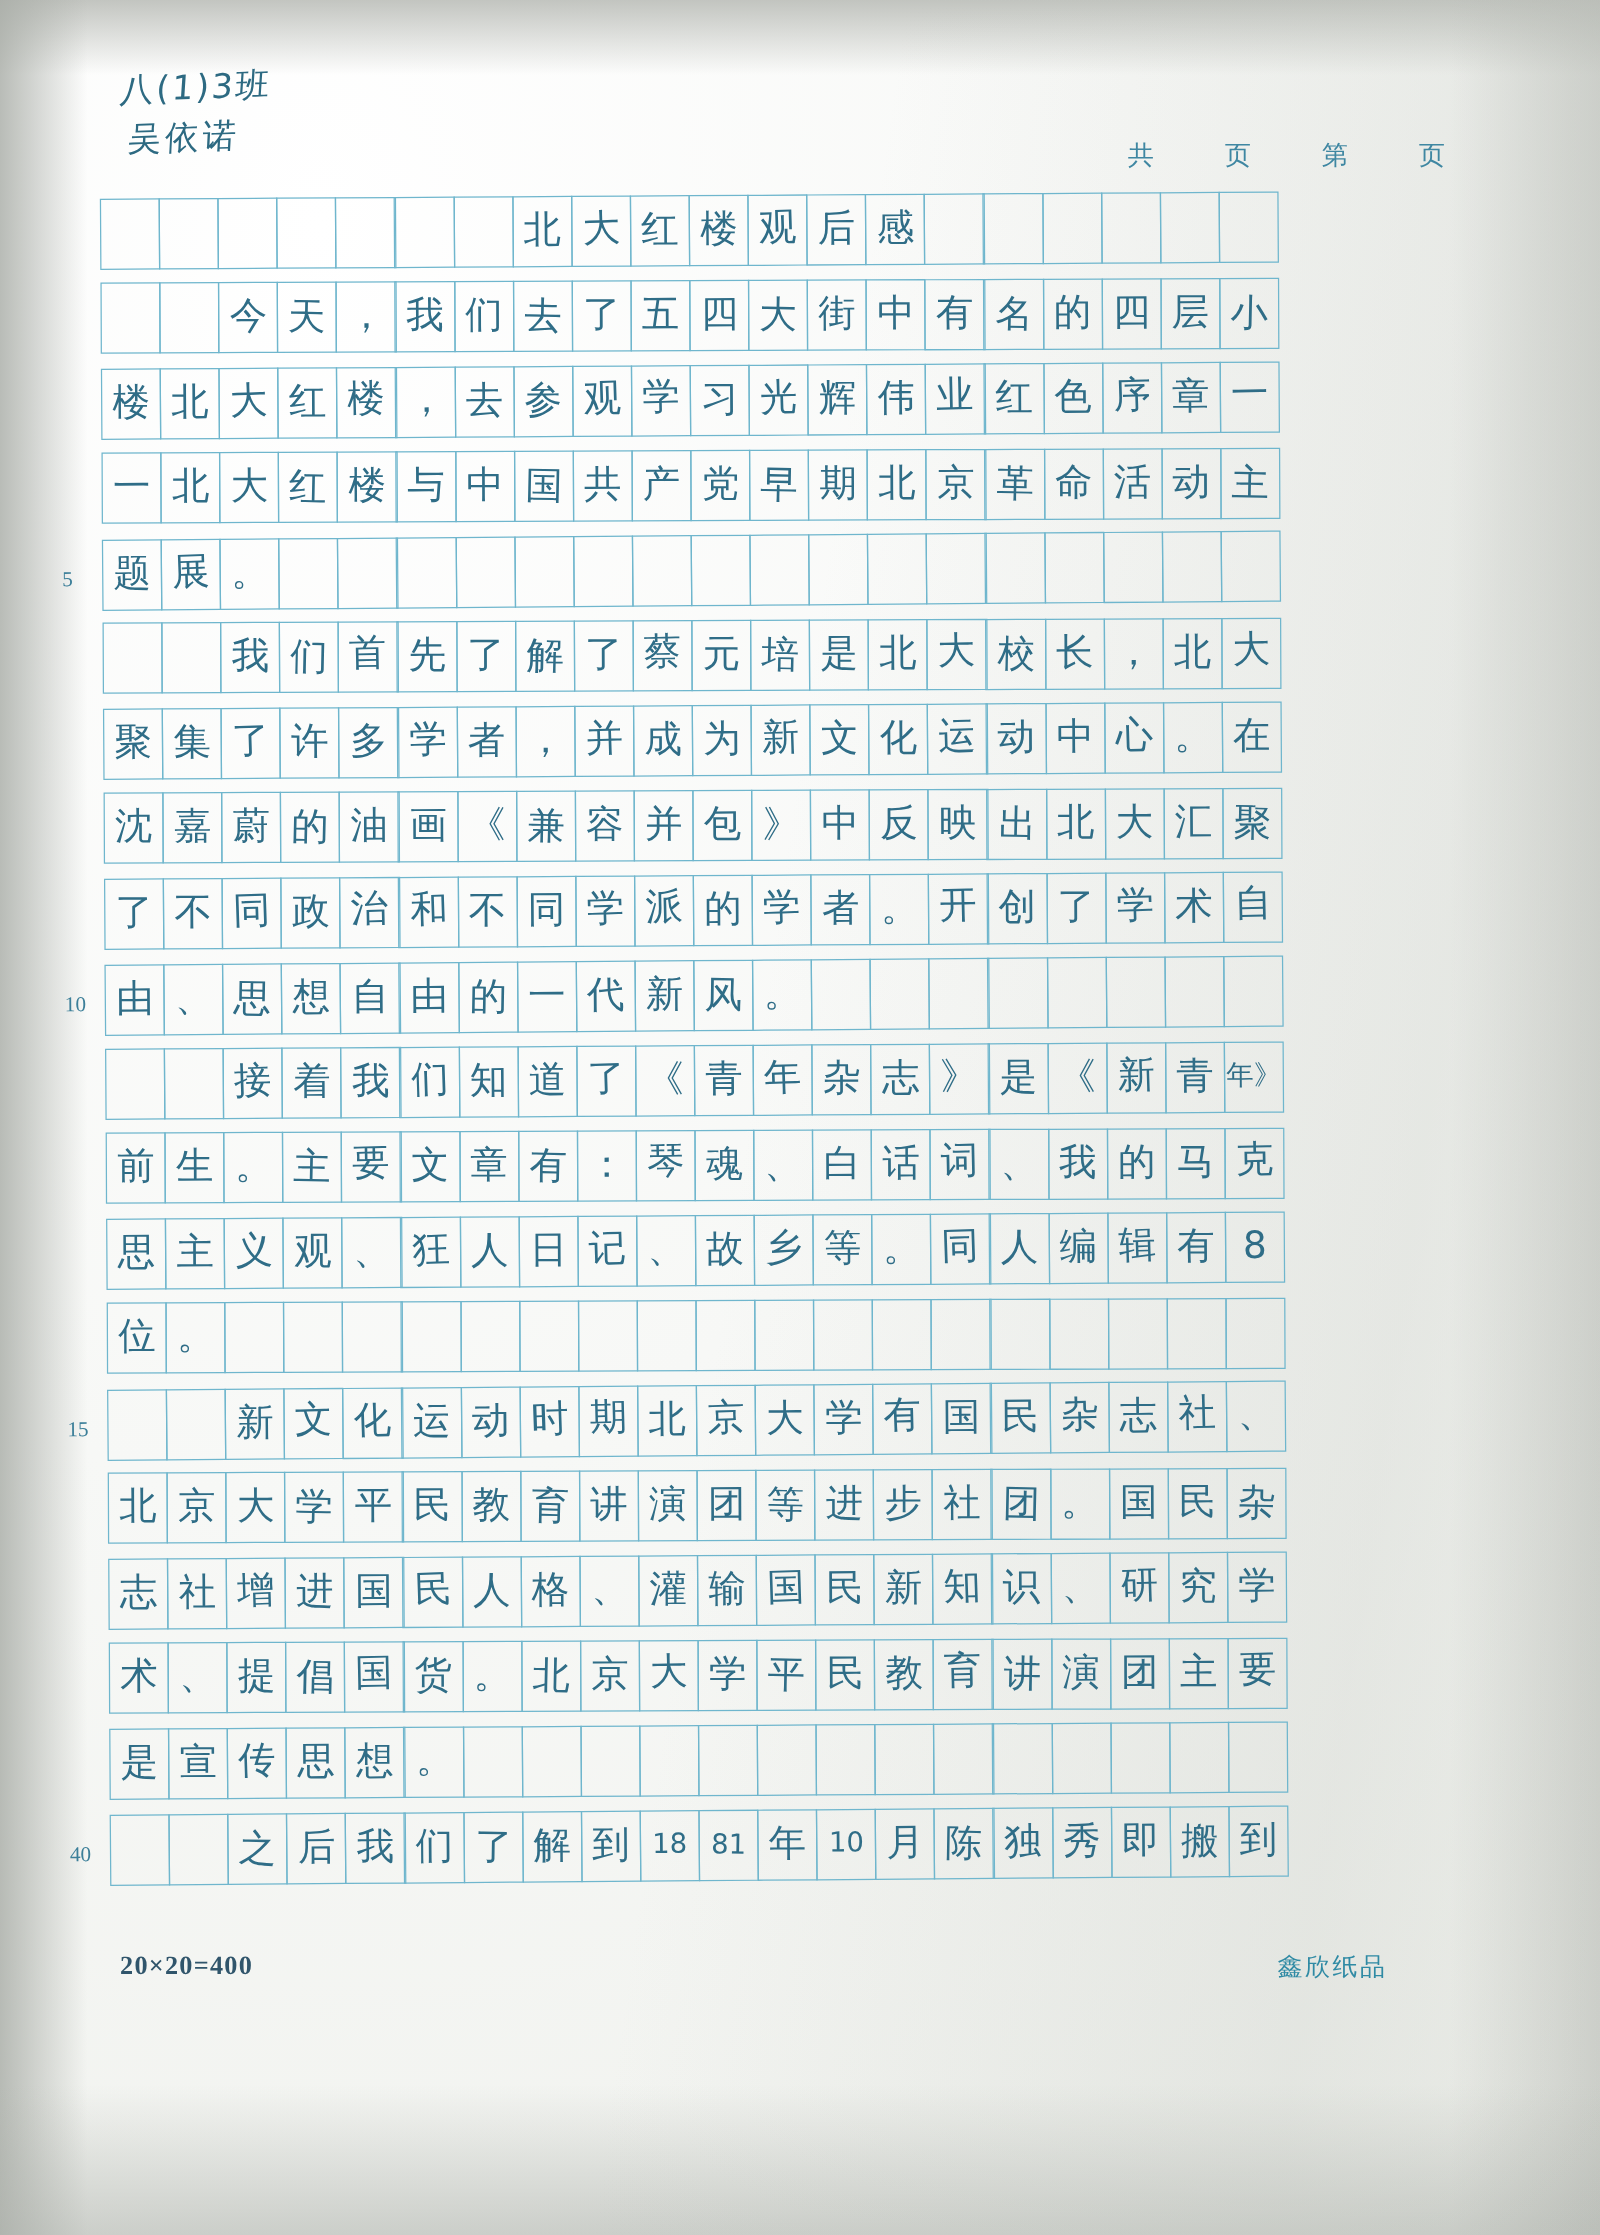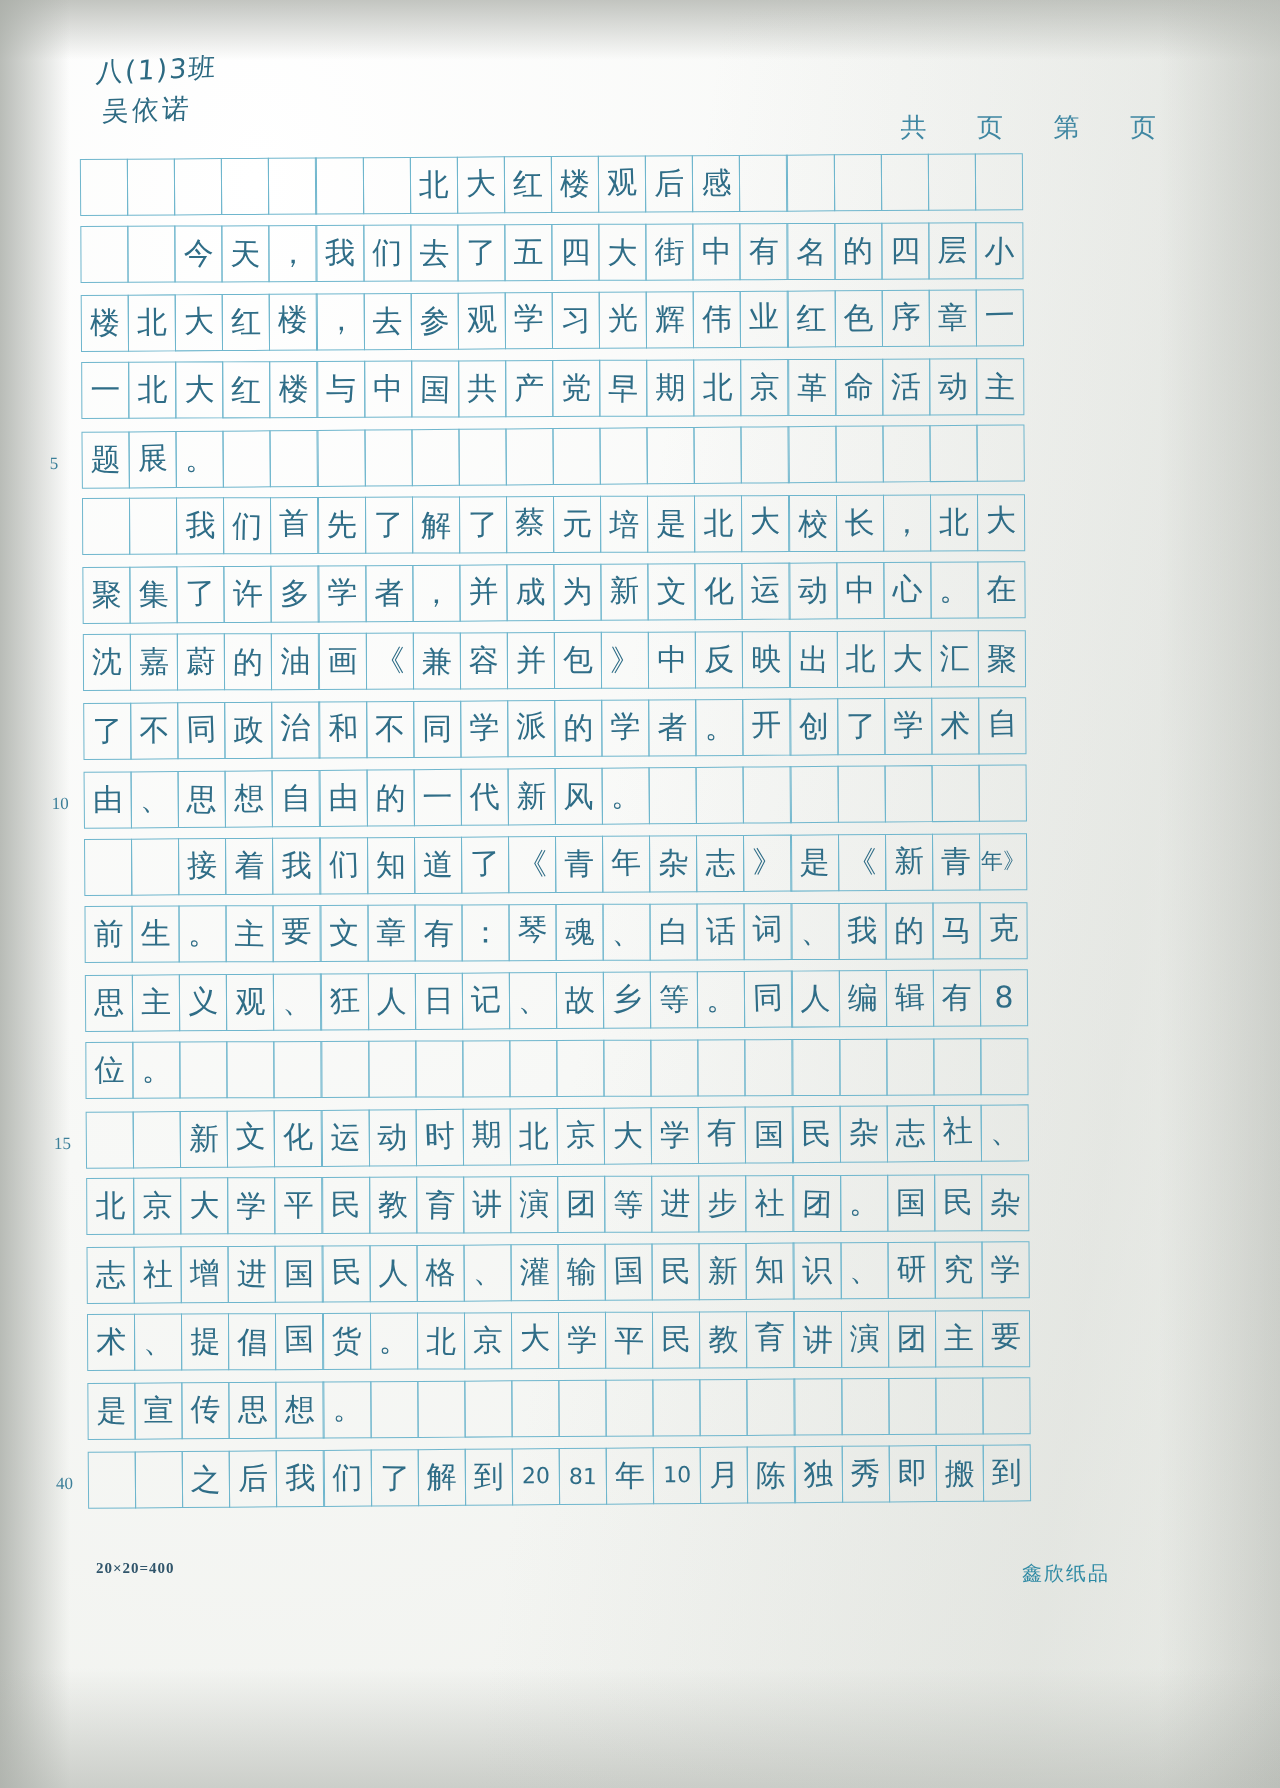--- a/index.html
+++ b/index.html
@@ -78,24 +78,24 @@
     font-size: 27px;
     letter-spacing: 3px;
     color: #2d6a82;
     transform: rotate(-2deg) skewX(-5deg);
     font-family: "DejaVu Sans", sans-serif;
   }
   #page-count {
     position: absolute;
     right: 10px;
     top: 62px;
-    font-size: 26px;
+    font-size: 21px;
     color: #3f87a2;
     letter-spacing: 22px;
-    font-family: Liberation Serif, serif;
+    font-family: Liberation Mono, monospace;
   }
 
   
   #grid-wrap {
     position: absolute;
     left: 84px;
     top: 156px;
     width: 964px;
   }
   .grid-row {
@@ -139,21 +139,21 @@
   .grid-row:nth-child(5n) { transform: rotate(-0.1deg); }
 
   
   #grid-wrap { transform: rotate(-0.35deg); }
 
   
   #footer-left {
     position: absolute;
     left: 96px;
     top: 1560px;
-    font-size: 15px;
+    font-size: 21px;
     color: #30556b;
     font-family: "Liberation Serif", serif;
     font-weight: bold;
     letter-spacing: 1px;
   }
   #footer-right {
     position: absolute;
     right: 170px;
     top: 1560px;
     font-size: 20px;
@@ -1385,21 +1385,21 @@
         <div class="cell">
           <span class="ch">了</span>
         </div>
         <div class="cell">
           <span class="ch">解</span>
         </div>
         <div class="cell">
           <span class="ch">到</span>
         </div>
         <div class="cell">
-          <span class="ch" style="font-size: 22px;">20</span>
+          <span class="ch" style="font-size: 22px;">18</span>
         </div>
         <div class="cell">
           <span class="ch" style="font-size: 22px;">81</span>
         </div>
         <div class="cell">
           <span class="ch">年</span>
         </div>
         <div class="cell">
           <span class="ch" style="font-size: 22px;">10</span>
         </div>

